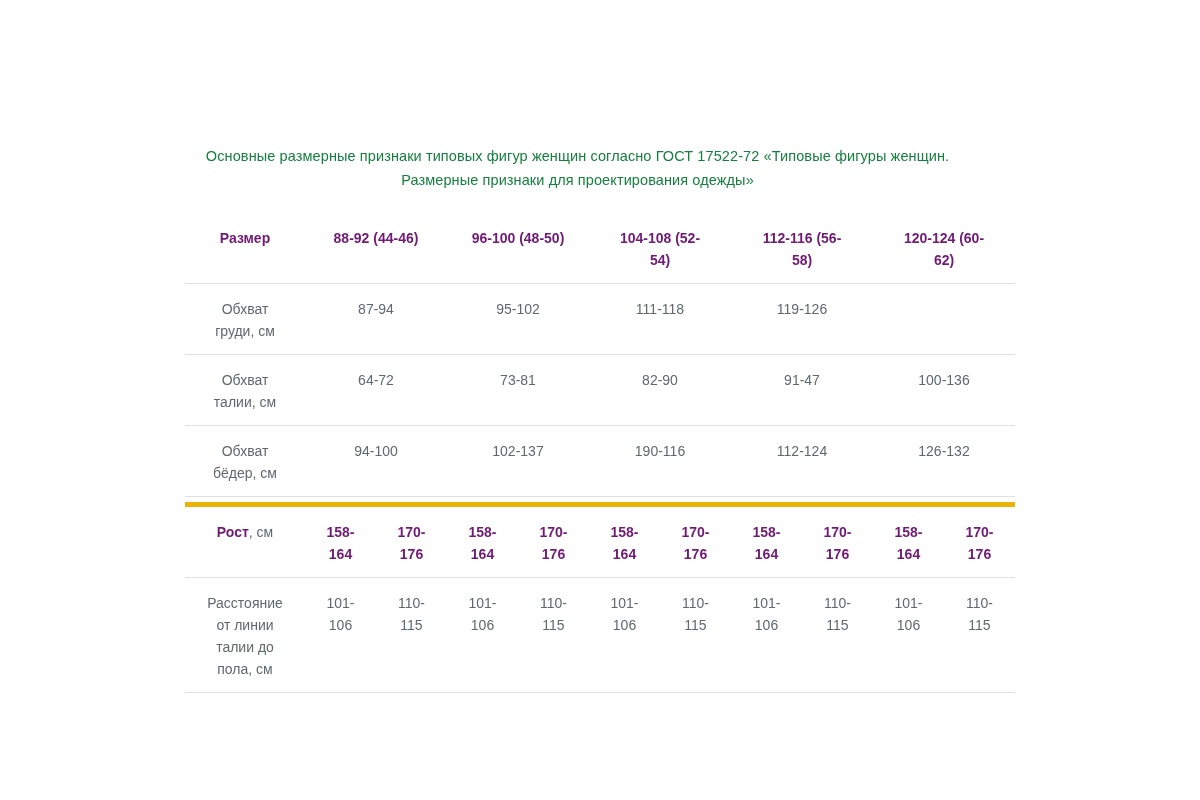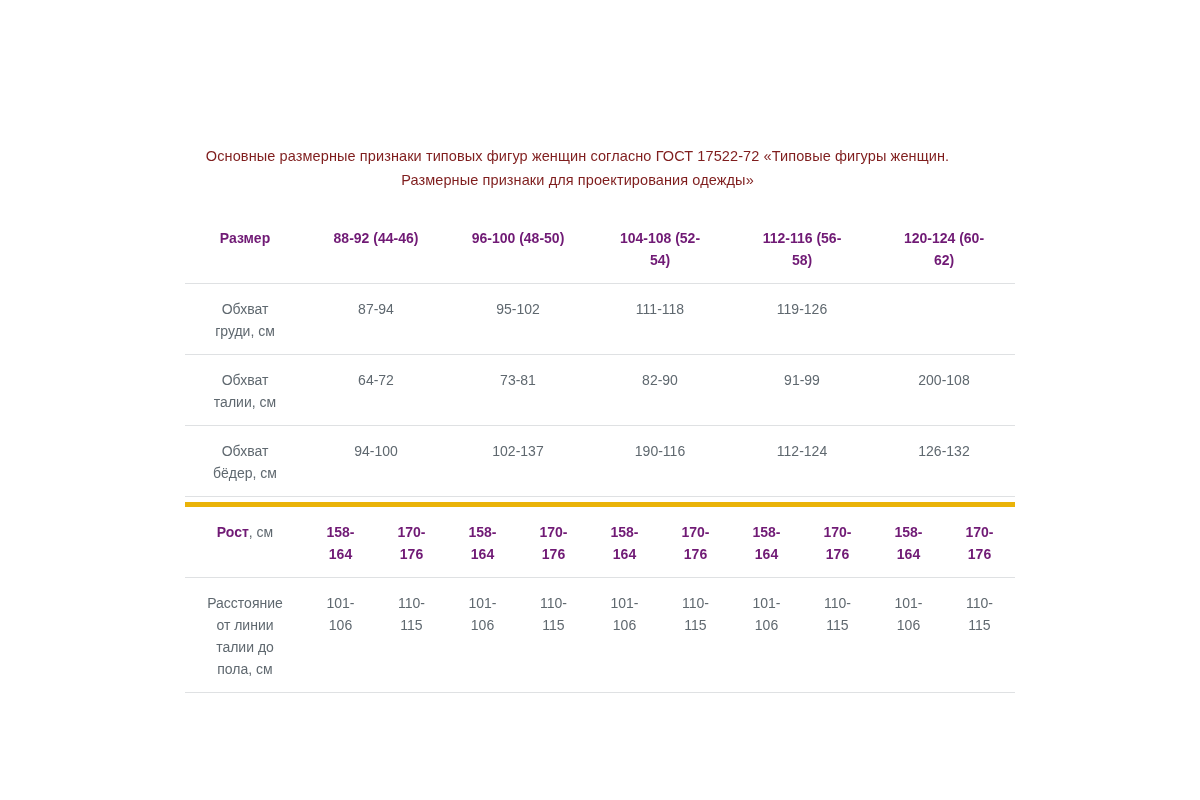--- a/index.html
+++ b/index.html
@@ -17,21 +17,21 @@
   }
   .content {
     position: absolute;
     left: 185px;
     top: 144px;
     width: 830px;
   }
   .title {
     width: 785px;
     text-align: center;
-    color: #7f1d1d;
+    color: #15803d;
     font-size: 14.5px;
     line-height: 24px;
     letter-spacing: 0.1px;
   }
   .tbl {
     width: 830px;
   }
   .section1 {
     margin-top: 21px;
   }
@@ -95,22 +95,22 @@
         <div class="cell span2">111-118</div>
         <div class="cell span2">119-126</div>
       </div>
 
       <div class="row row-girth-2">
         <div class="cell">Обхват
 талии, см</div>
         <div class="cell span2">64-72</div>
         <div class="cell span2">73-81</div>
         <div class="cell span2">82-90</div>
-        <div class="cell span2">91-99</div>
-        <div class="cell span2">200-108</div>
+        <div class="cell span2">91-47</div>
+        <div class="cell span2">100-136</div>
       </div>
 
       <div class="row row-girth-3">
         <div class="cell">Обхват
 бёдер, см</div>
         <div class="cell span2">94-100</div>
         <div class="cell span2">102-137</div>
         <div class="cell span2">190-116</div>
         <div class="cell span2">112-124</div>
         <div class="cell span2">126-132</div>

